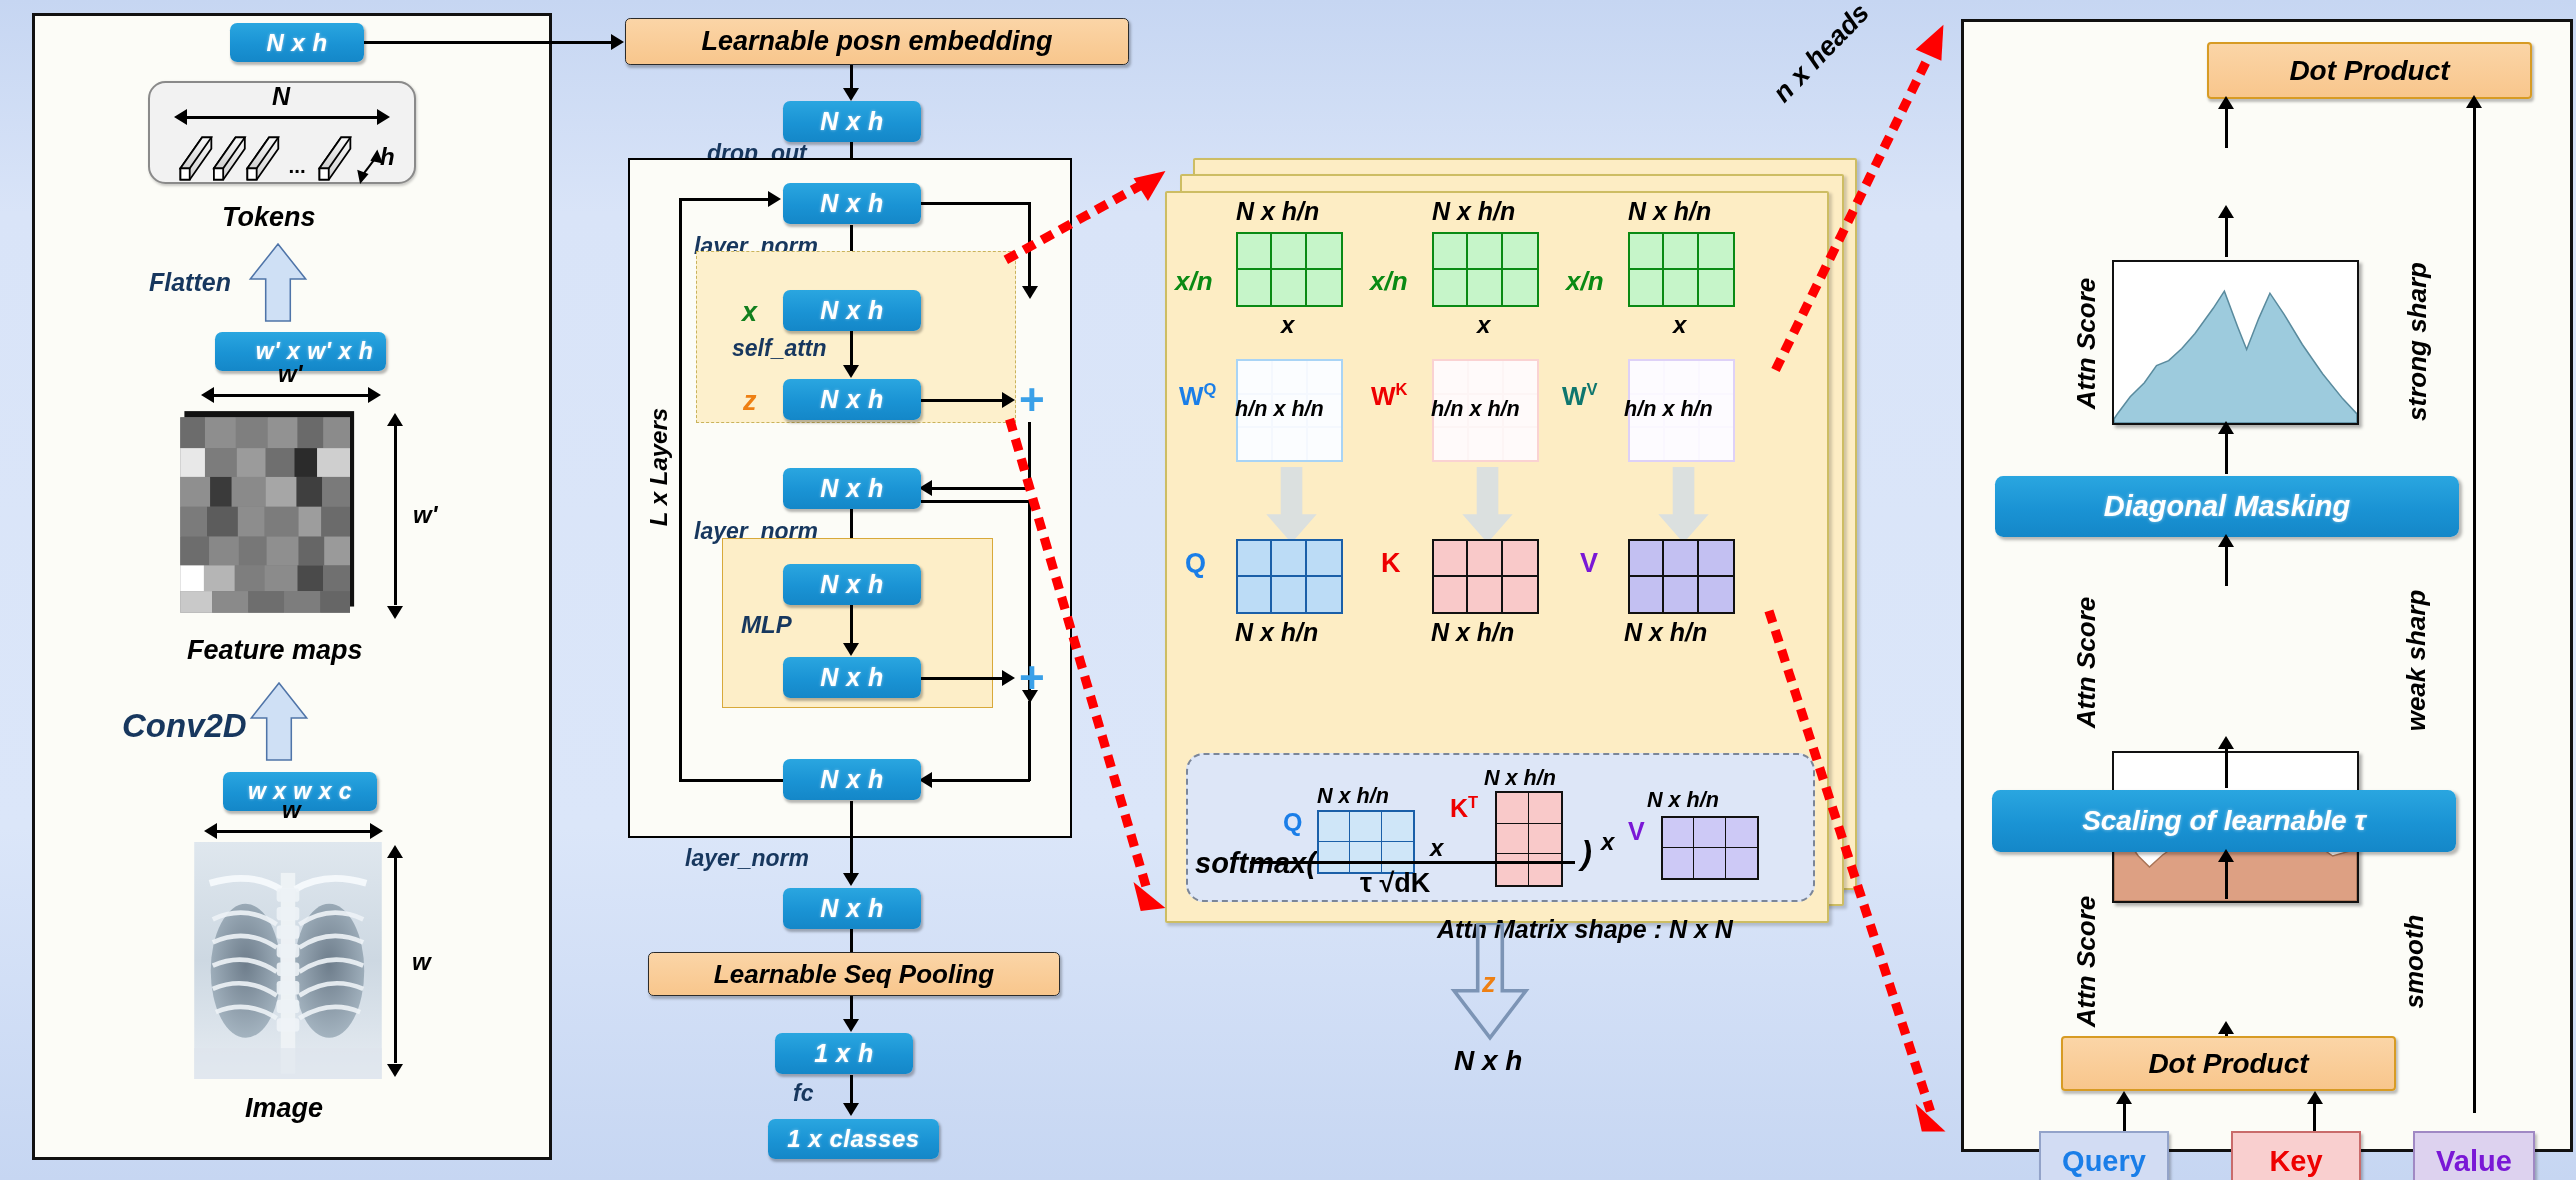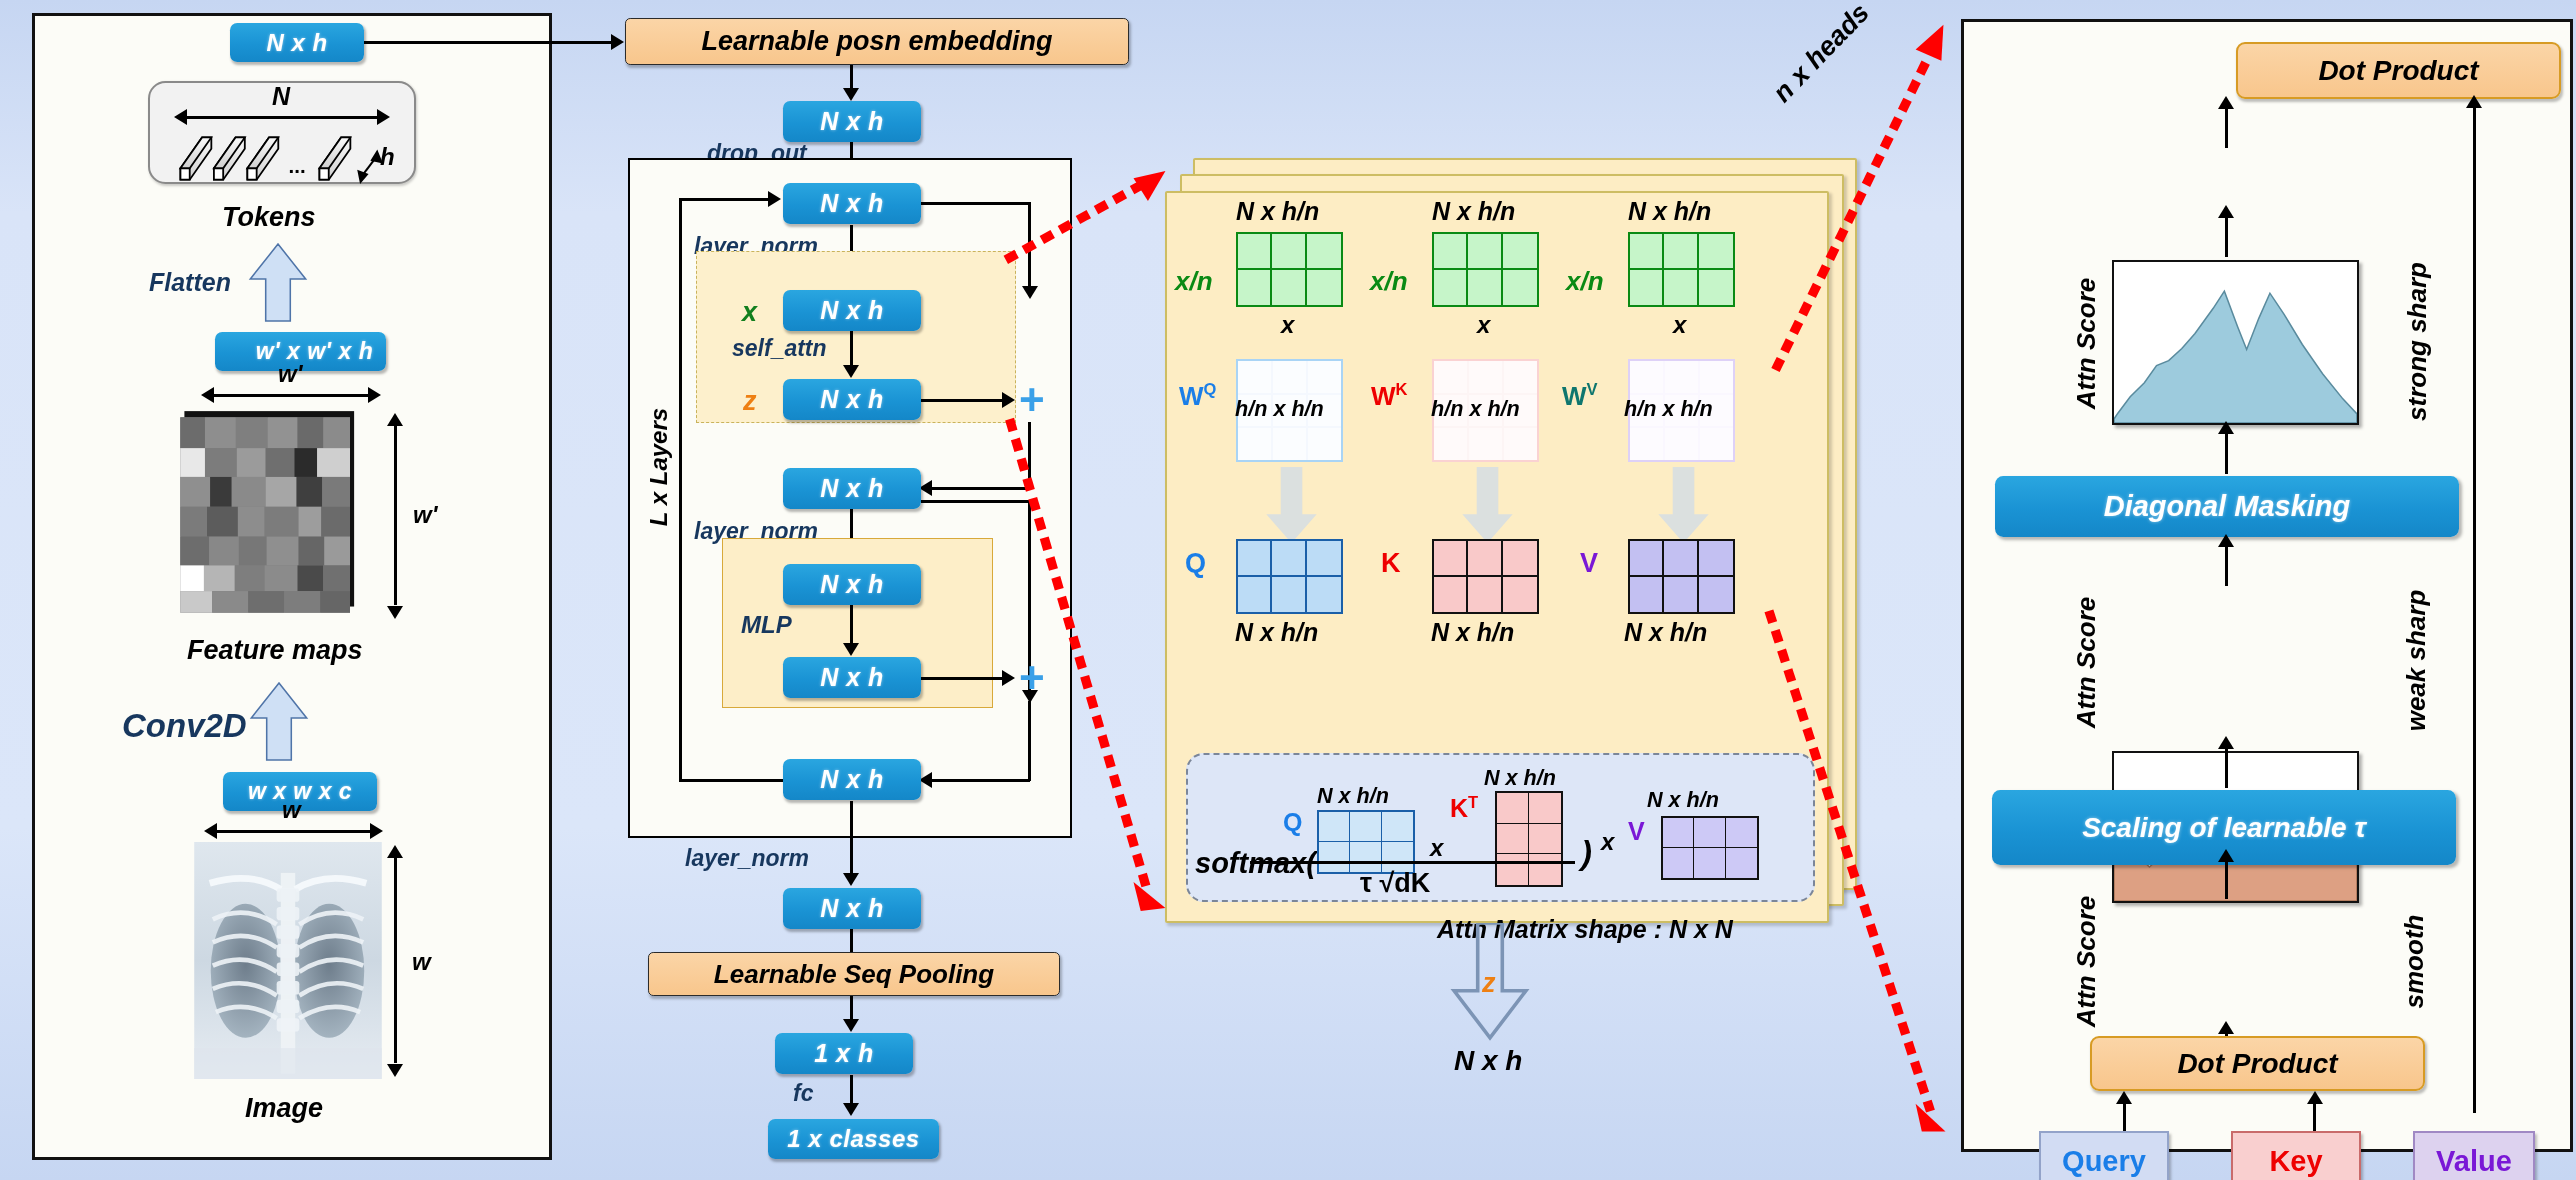--- a/index.html
+++ b/index.html
@@ -19,21 +19,21 @@
     box-sizing:border-box;white-space:nowrap;
   }
   
   .orange{
     background:linear-gradient(180deg,#fbd5a7 0%,#f8c68c 100%);
     border:1.5px solid #2b2b2b;border-radius:5.2px;color:#000;
     display:flex;align-items:center;justify-content:center;
     font-style:italic;font-weight:600;box-shadow:1.5px 2.1px 2.6px rgba(0,0,0,.25);
     box-sizing:border-box;white-space:nowrap;
   }
-  .orange.gold{border:2.1px solid #d79b24;border-radius:9px;margin-left:29px;}
+  .orange.gold{border:2.1px solid #d79b24;border-radius:4px;}
   .blueproc{
     background:linear-gradient(180deg,#2aa6e0 0%,#1a93d4 55%,#1487c8 100%);
     border-radius:8.2px;color:#fff;display:flex;align-items:center;justify-content:center;
     font-style:italic;font-weight:600;text-shadow:0 0 3.6px rgba(255,255,255,.55);
     box-shadow:2.1px 2.6px 3.1px rgba(0,0,0,.28);box-sizing:border-box;white-space:nowrap;
   }
   .lbl{color:#17375e;font-style:italic;font-weight:600;white-space:nowrap;}
   .ital{font-style:italic;font-weight:600;color:#000;white-space:nowrap;}
 
   
@@ -581,21 +581,21 @@
     <svg width="100%" height="100%" viewBox="0 0 480 296" preserveAspectRatio="none">
       <polygon points="0,148 24,172 48,206 70,228 96,204 124,184 152,166 176,148 200,118 222,86 244,156 264,184 288,122 312,84 338,124 366,156 398,182 432,206 480,192 480,296 0,296" fill="#dda083" stroke="#a97457" stroke-width="3"></polygon>
     </svg>
   </div>
   <div class="abs ital rot90" style="left:2004px;top:647px;width:165px;text-align:center;font-size:26px;">Attn Score</div>
   <div class="abs ital rot90" style="left:2321px;top:645px;width:191px;text-align:center;font-size:26px;">weak sharp</div>
 
   <div class="abs ln lnv" style="left:2225px;top:739px;height:49px;"></div>
   <div class="abs arrowup" style="left:2218px;top:736px;"></div>
 
-  <div class="abs blueproc" style="left:1992px;top:790px;width:464px;height:75px;font-size:28px;text-align:center;">Scaling of learnable τ</div>
+  <div class="abs blueproc" style="left:1992px;top:790px;width:464px;height:62px;font-size:28px;text-align:center;">Scaling of learnable τ</div>
 
   <div class="abs ln lnv" style="left:2225px;top:852px;height:47px;"></div>
   <div class="abs arrowup" style="left:2218px;top:849px;"></div>
 
   <div class="abs ital rot90" style="left:2004px;top:946px;width:165px;text-align:center;font-size:26px;">Attn Score</div>
   <div class="abs ital rot90" style="left:2342px;top:946px;width:144px;text-align:center;font-size:26px;">smooth</div>
 
   <div class="abs ln lnv" style="left:2225px;top:1024px;height:43px;"></div>
   <div class="abs arrowup" style="left:2218px;top:1021px;"></div>
 

